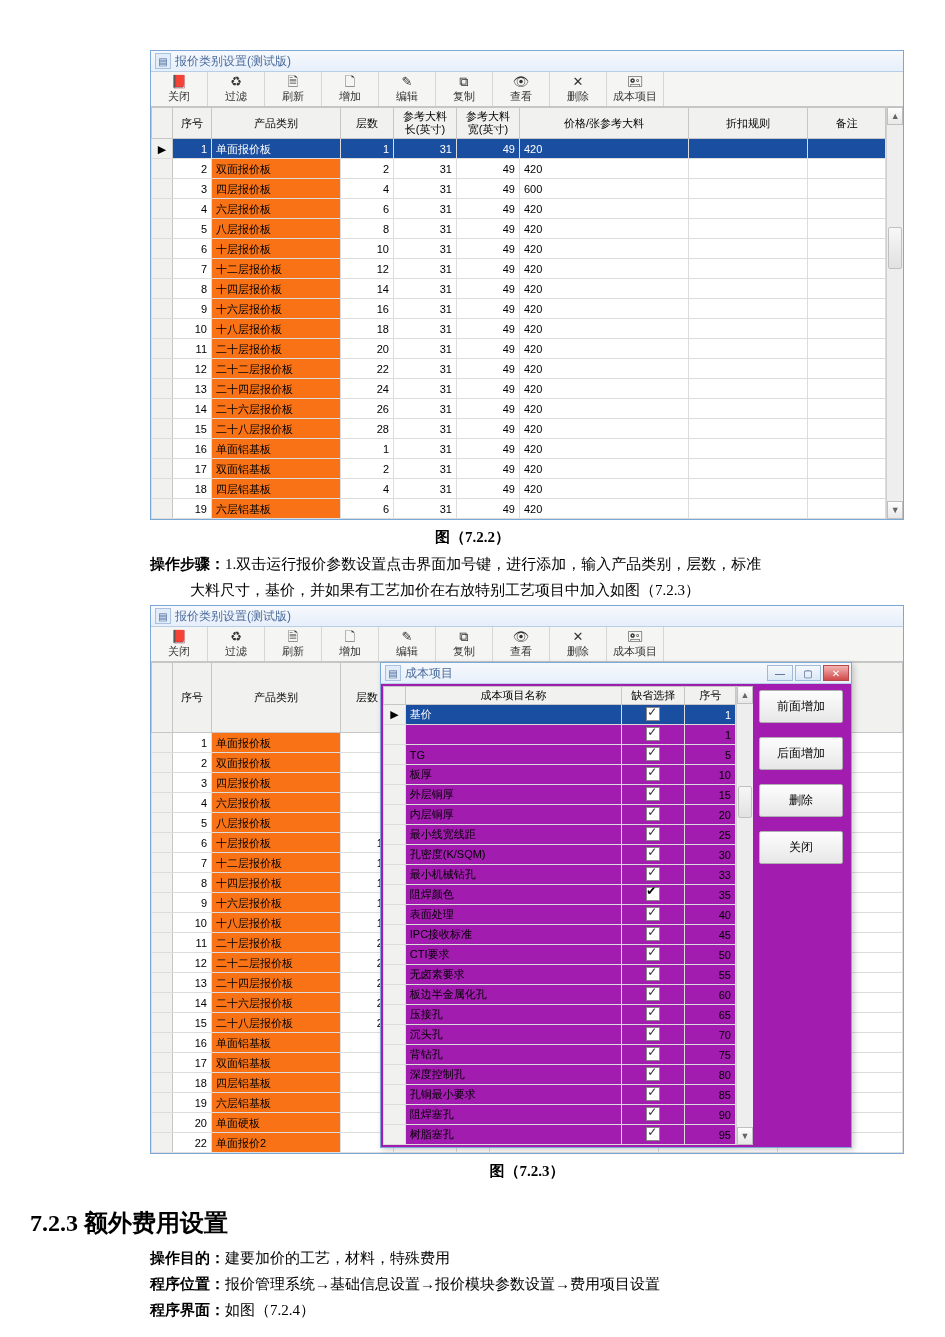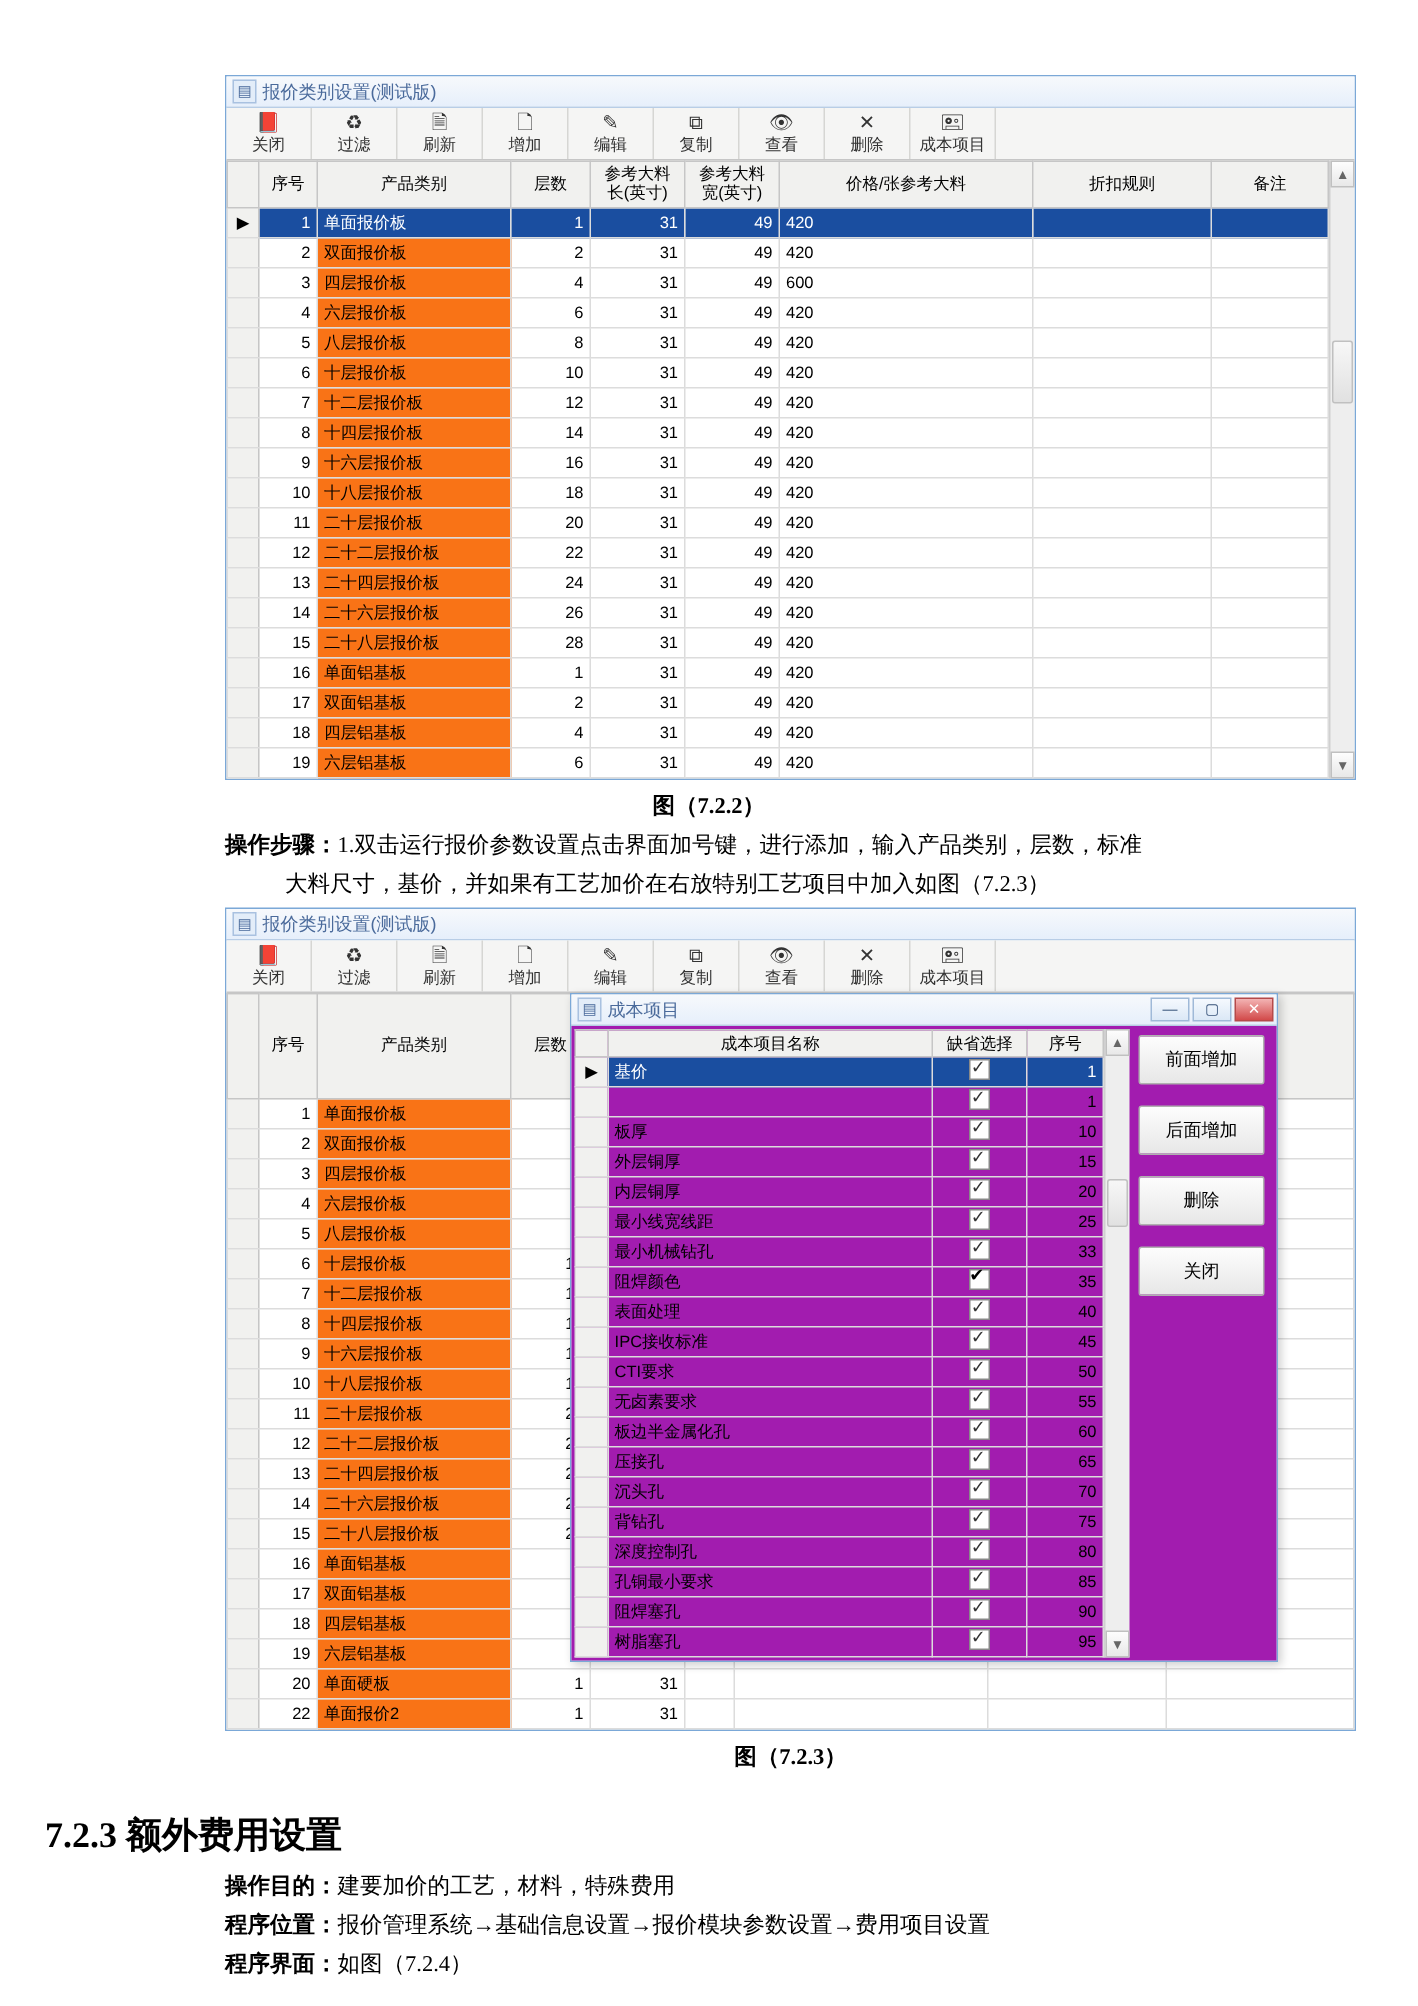--- a/index.html
+++ b/index.html
@@ -849,20 +849,26 @@
                 <td class="right">1</td>
               </tr>
               <tr>
                 <td class="rowmark"></td>
                 <td class="cellsel"></td>
                 <td style="text-align:center"><span class="check on"></span></td>
                 <td class="right">1</td>
               </tr>
               <tr>
                 <td class="rowmark"></td>
+                <td class="cellsel">TG</td>
+                <td style="text-align:center"><span class="check on"></span></td>
+                <td class="right">5</td>
+              </tr>
+              <tr>
+                <td class="rowmark"></td>
                 <td class="cellsel">板厚</td>
                 <td style="text-align:center"><span class="check on"></span></td>
                 <td class="right">10</td>
               </tr>
               <tr>
                 <td class="rowmark"></td>
                 <td class="cellsel">外层铜厚</td>
                 <td style="text-align:center"><span class="check on"></span></td>
                 <td class="right">15</td>
               </tr>
@@ -870,20 +876,26 @@
                 <td class="rowmark"></td>
                 <td class="cellsel">内层铜厚</td>
                 <td style="text-align:center"><span class="check on"></span></td>
                 <td class="right">20</td>
               </tr>
               <tr>
                 <td class="rowmark"></td>
                 <td class="cellsel">最小线宽线距</td>
                 <td style="text-align:center"><span class="check on"></span></td>
                 <td class="right">25</td>
+              </tr>
+              <tr>
+                <td class="rowmark"></td>
+                <td class="cellsel">孔密度(K/SQM)</td>
+                <td style="text-align:center"><span class="check on"></span></td>
+                <td class="right">30</td>
               </tr>
               <tr>
                 <td class="rowmark"></td>
                 <td class="cellsel">最小机械钻孔</td>
                 <td style="text-align:center"><span class="check on"></span></td>
                 <td class="right">33</td>
               </tr>
               <tr>
                 <td class="rowmark"></td>
                 <td class="cellsel">阻焊颜色</td>

